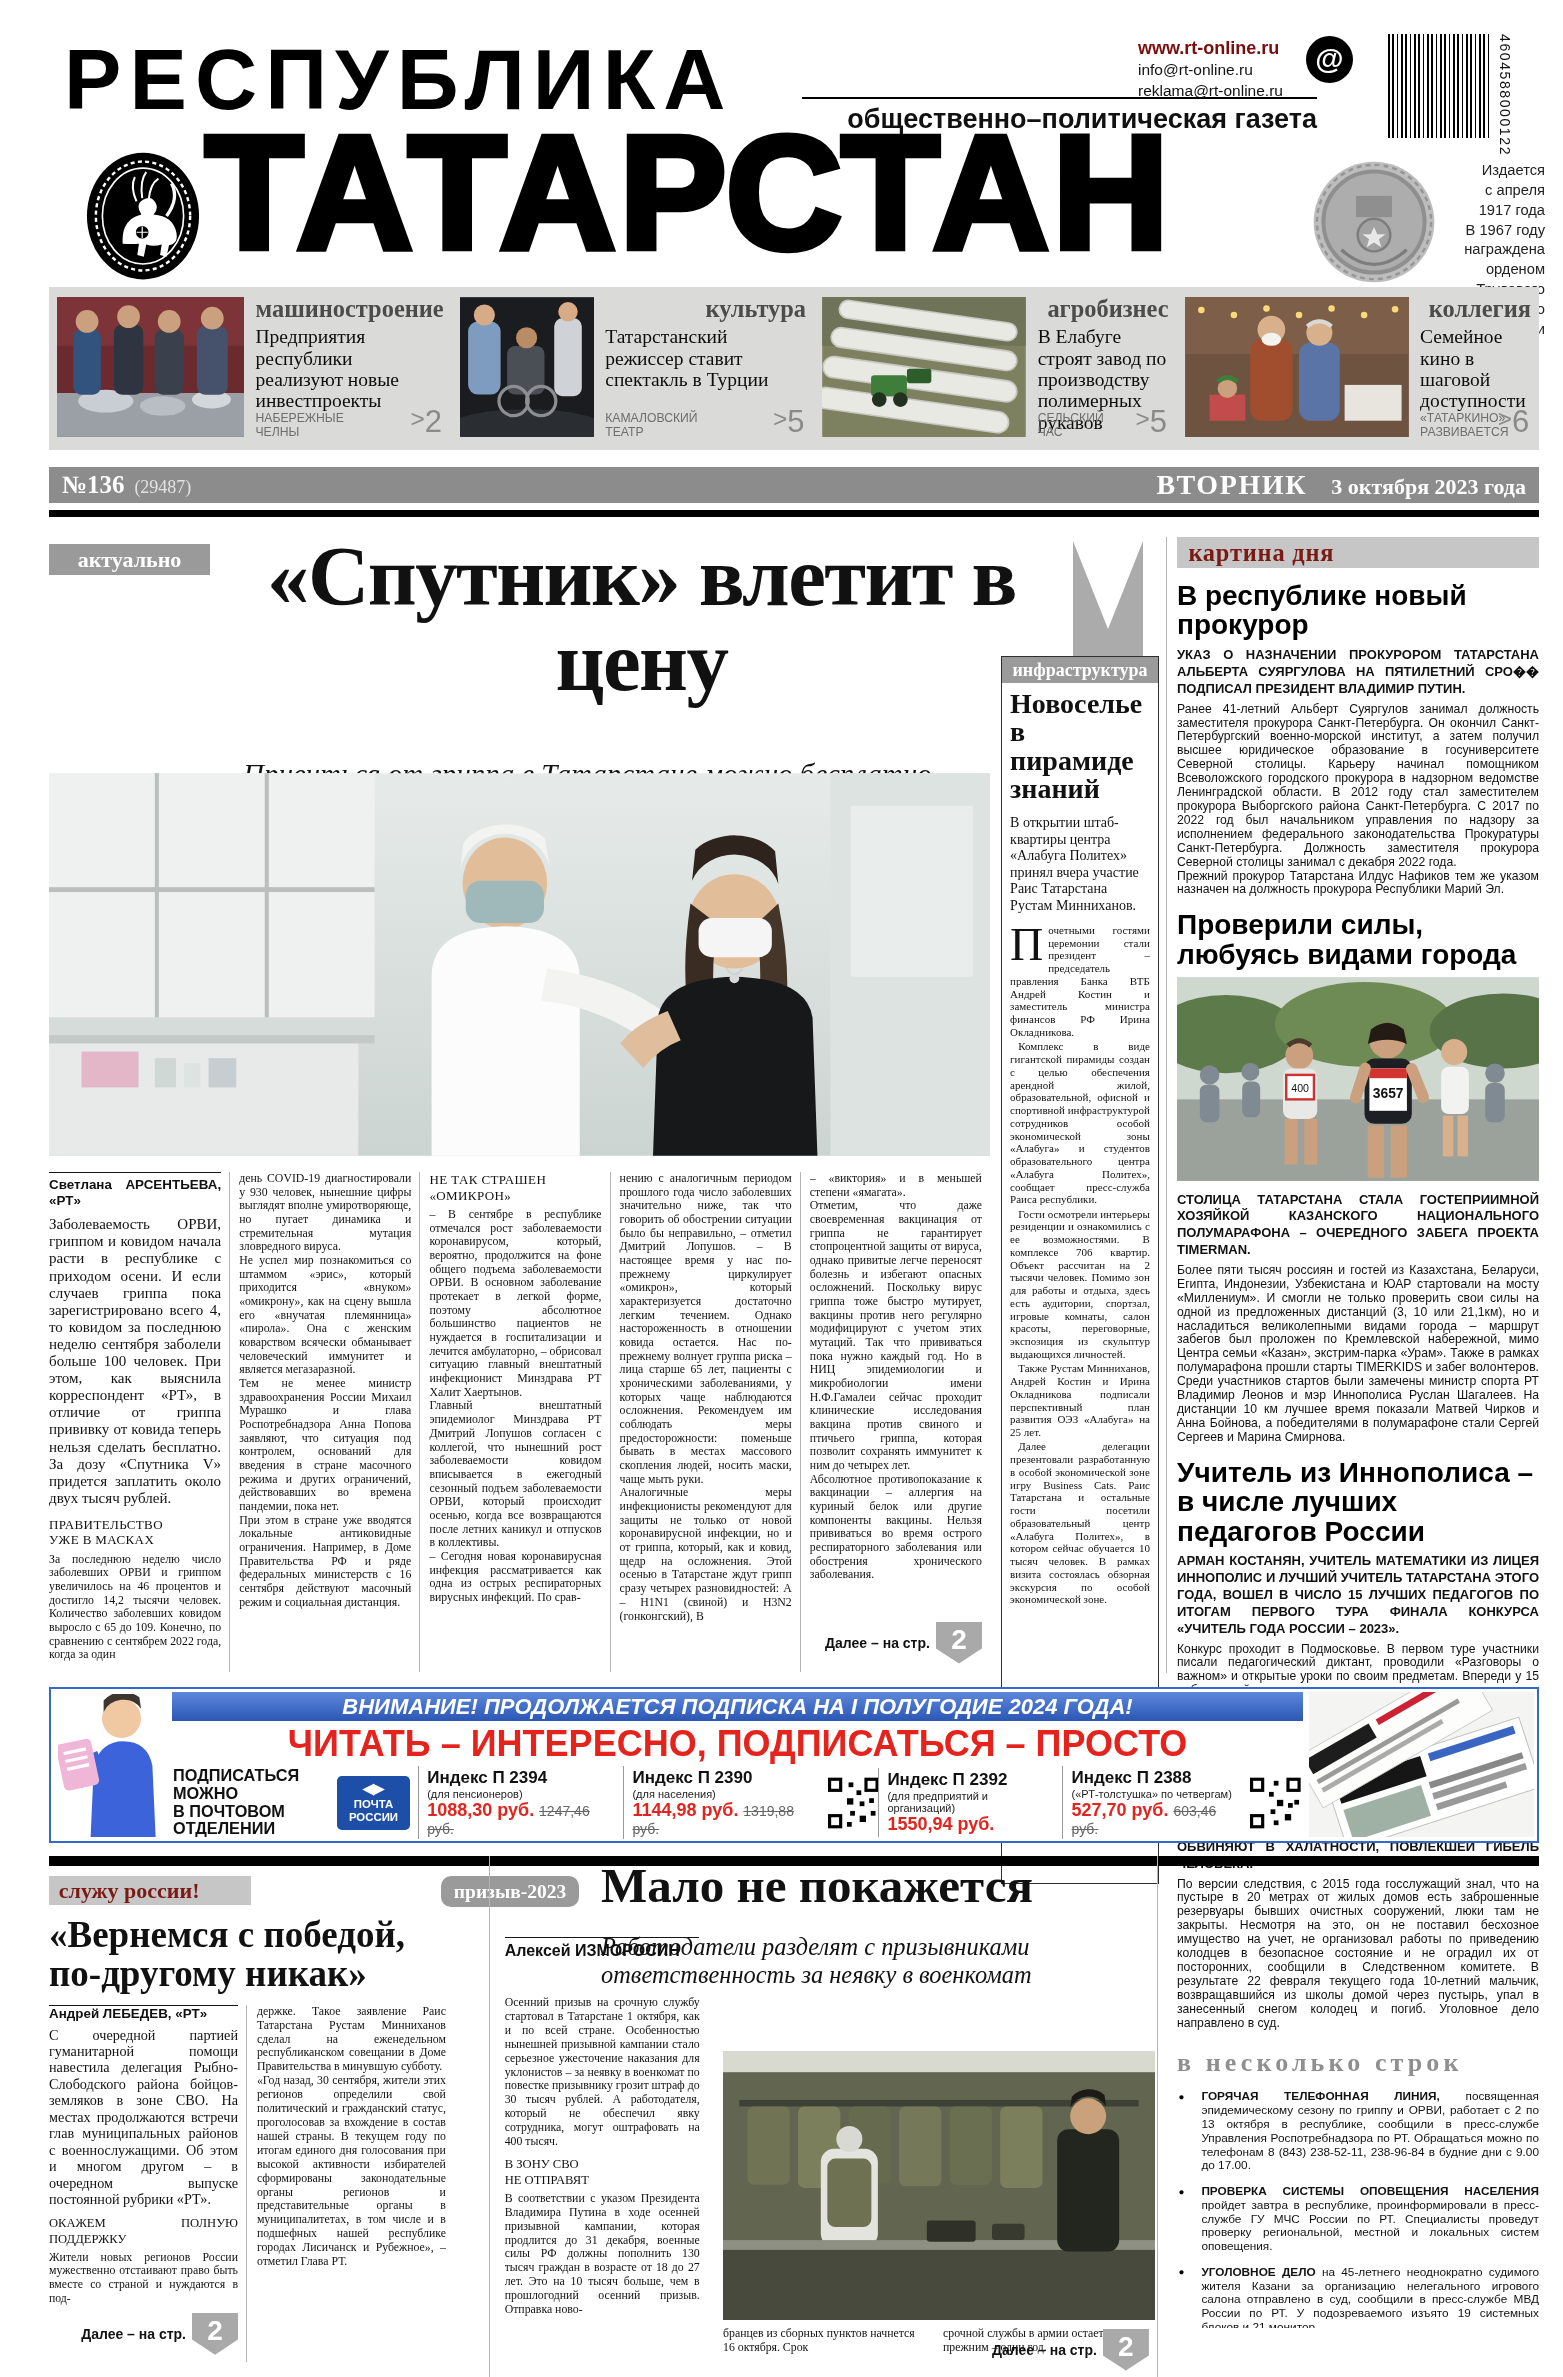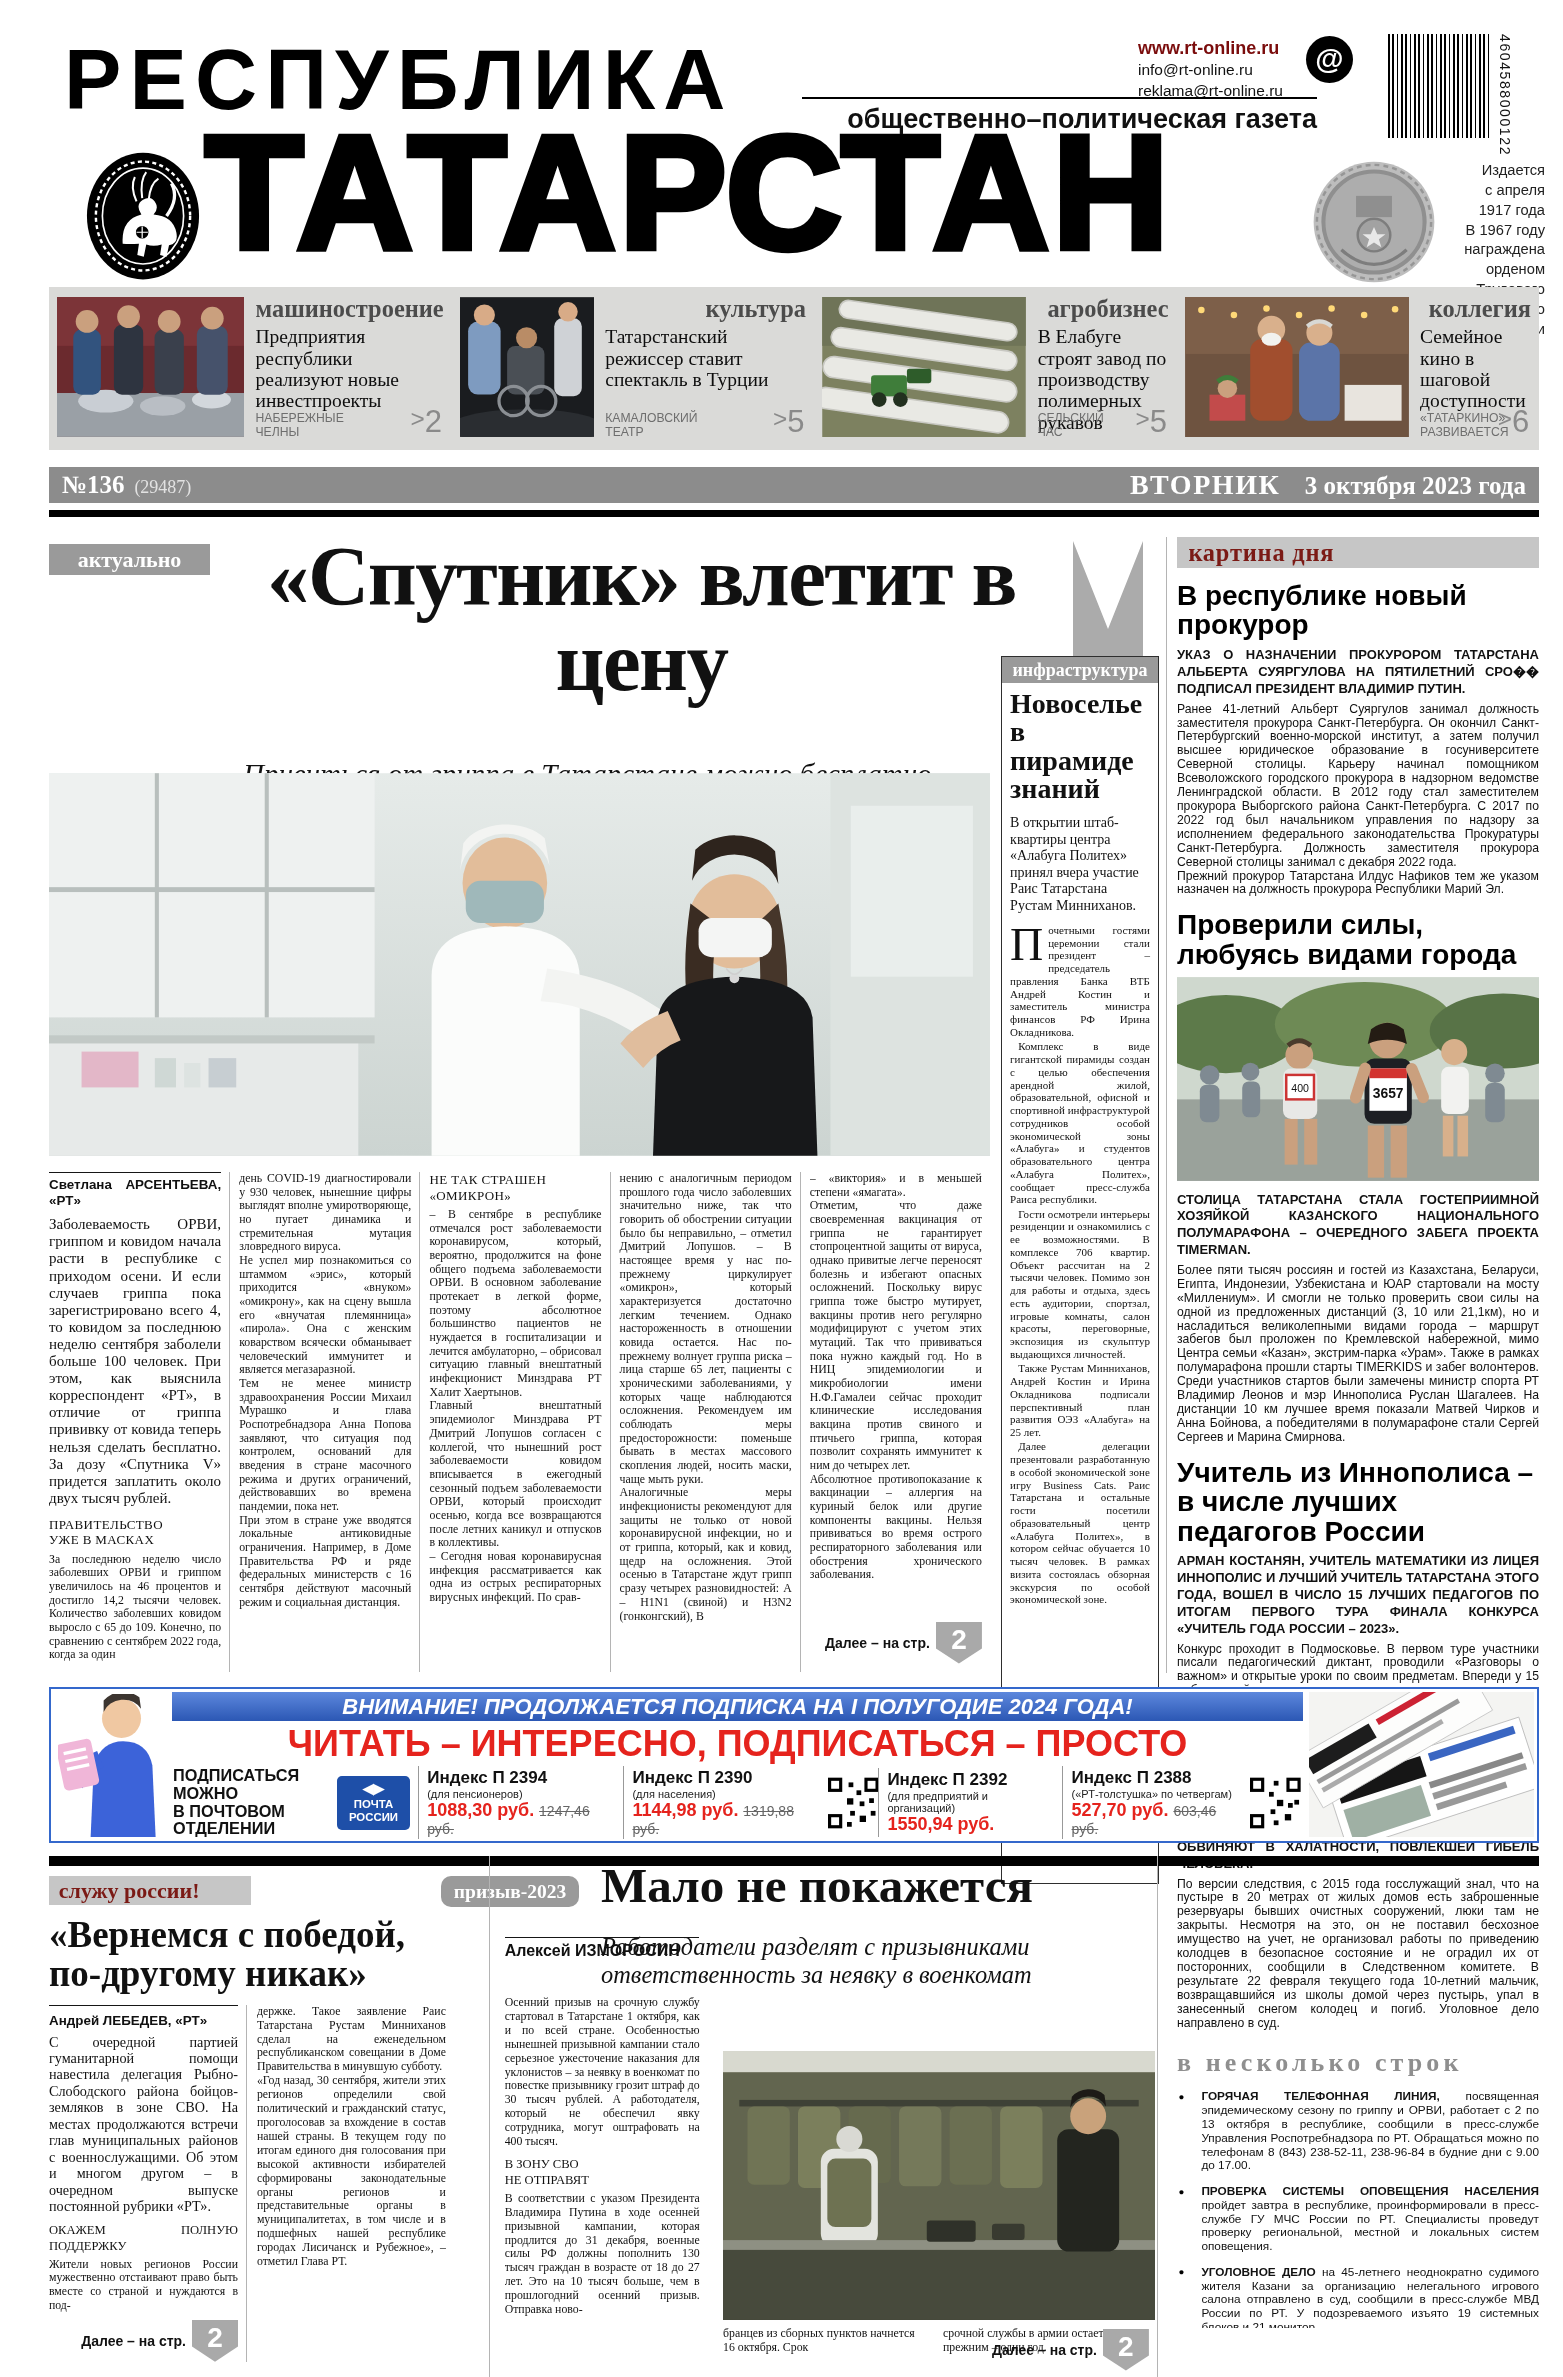--- a/index.html
+++ b/index.html
@@ -42,21 +42,21 @@
   .tpage{position:absolute;right:1.6px;bottom:0;color:#8a8a8a;font-family:"Liberation Sans",sans-serif;}
   .tpage .gt{font-size:24.4px;vertical-align:4.9px;}
   .tpage .num{font-size:31px;}
 
   
   #datebar{left:49px;top:467px;width:1490px;height:36px;background:#8c8c8c;color:#fff;
            display:flex;align-items:center;justify-content:space-between;padding:0 13px;box-sizing:border-box;}
   .issueno{font-weight:bold;font-size:25px;}
   .issuetot{font-size:18px;color:#e2e2e2;margin-left:6.5px;}
   .wkday{font-weight:bold;font-size:28px;letter-spacing:1.6px;margin-right:21px;}
-  .wdate{font-weight:bold;font-size:25px;text-align:right;}
+  .wdate{font-weight:bold;font-size:22px;text-align:right;}
   .blackrule{left:49px;height:7.3px;width:1490px;background:#000;}
 
   
   .graytag{background:#9a9a9a;color:#fff;font-weight:bold;font-size:22px;text-align:center;line-height:31px;height:31px;}
   .maroontag{background:#c6c6c6;color:#7b1a15;font-weight:bold;font-size:22px;line-height:29px;height:29px;padding-left:9.8px;}
 
   
   .leadtitle{left:202px;top:534px;width:879px;text-align:center;font-weight:bold;
              font-size:85px;line-height:1;letter-spacing:-1.6px;}
   .leadsub{left:243px;top:756px;width:749px;font-style:italic;font-size:29px;line-height:1.25;}
@@ -118,21 +118,21 @@
   .idxaud{font-size:11px;color:#222;}
   .idxprice{font-weight:bold;font-size:18px;color:#e5231d;}
   .idxold{font-size:14px;color:#666;text-decoration:line-through;margin-left:4.9px;font-weight:normal;}
 
   
   #botleft{left:49px;top:1876px;width:407px;height:502px;overflow:hidden;}
   .bltitle{font-weight:bold;font-size:37px;line-height:1.04;margin-top:11.4px;}
   .blcols{display:flex;margin-top:11.4px;}
   .blcol{width:189px;font-size:11.8px;line-height:1.18;overflow:hidden;height:357px;}
   .blcol+.blcol{border-left:0.8px solid #b4b4b4;padding-left:9.8px;margin-left:8.1px;}
-  .blauthor{border-top:1.6px solid #161616;padding-top:7px;font-family:"Liberation Sans",sans-serif;
+  .blauthor{border-top:1.6px solid #161616;padding-top:0;font-family:"Liberation Sans",sans-serif;
             font-weight:bold;font-size:13.4px;}
   .bllede{font-size:14.2px;line-height:1.16;margin-top:5px;}
   .blsub{font-size:12.6px;margin:8.1px 0 3.3px;line-height:1.25;}
   #drafttag{left:441px;top:1876px;width:138px;border-radius:10px;}
   #draft{left:489px;top:1856px;width:669px;height:521px;border-left:0.8px solid #b4b4b4;border-right:0.8px solid #b4b4b4;box-sizing:border-box;}
   .drtitle{position:absolute;left:111px;top:4.9px;font-weight:bold;font-size:49px;line-height:1;}
   .drsub{position:absolute;left:111px;top:77px;width:537px;font-style:italic;font-size:24.4px;line-height:1.16;}
   .drauthor{position:absolute;left:14.7px;top:81px;width:194px;border-top:1.6px solid #161616;padding-top:4.1px;
             font-family:"Liberation Sans",sans-serif;font-weight:bold;font-size:16px;}
   .drcol{position:absolute;left:14.7px;top:140px;width:195px;height:376px;overflow:hidden;

